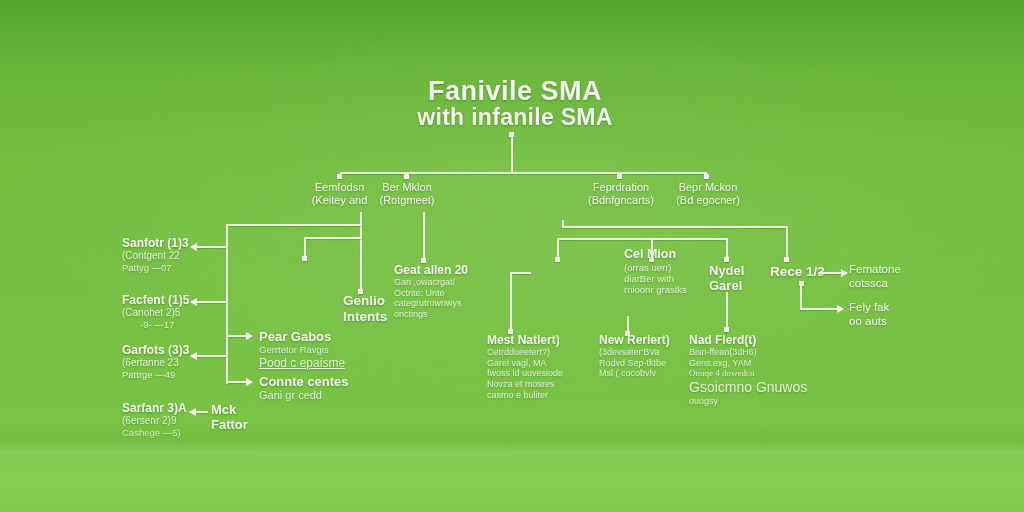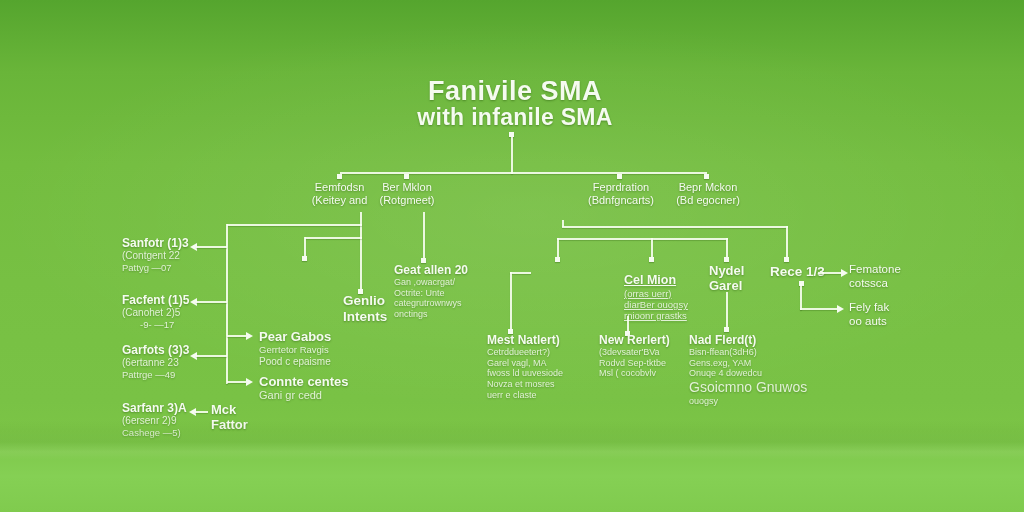--- a/index.html
+++ b/index.html
@@ -127,31 +127,31 @@
   <div class="t" style="left:394px;top:263px;font-size:12px;">
     <div class="head" style="font-weight:600;">Geat allen 20</div>
     <div class="sub" style="font-size:9px;">Gan ,owacrgat/</div>
     <div class="sub" style="font-size:9px;">Octrite: Unte</div>
     <div class="sub" style="font-size:9px;">categrutrownwys</div>
     <div class="sub" style="font-size:9px;">onctings</div>
   </div>
   <div class="t" style="left:259px;top:329px;font-size:13px;">
     <div class="head" style="font-weight:600;">Pear Gabos</div>
     <div class="sub" style="font-size:9.5px;">Gerrtetor Ravgis</div>
-    <div class="sub" style="font-size:10px;">Pood c epaisme</div>
+    <div class="sub" style="font-size:12px;text-decoration:underline;">Pood c epaisme</div>
   </div>
   <div class="t" style="left:259px;top:374px;font-size:13px;">
     <div class="head" style="font-weight:600;">Connte centes</div>
     <div class="sub" style="font-size:11px;">Gani gr cedd</div>
   </div>
 
-  <div class="t" style="left:624px;top:273px;font-size:12.5px;text-decoration:underline;">
+  <div class="t" style="left:624px;top:247px;font-size:12.5px;">
     <div class="head" style="font-weight:600;">Cel Mion</div>
     <div class="sub" style="font-size:9.5px;">(orras uerr)</div>
-    <div class="sub" style="font-size:9.5px;">diarBer ouogsy</div>
+    <div class="sub" style="font-size:9.5px;">diarBer with</div>
     <div class="sub" style="font-size:9.5px;">rnioonr grastks</div>
   </div>
   <div class="t" style="left:709px;top:263px;font-size:13px;font-weight:600;">
     <div>Nydel</div>
     <div>Garel</div>
   </div>
   <div class="t" style="left:770px;top:264px;font-size:13.5px;font-weight:600;">
     <div>Rece 1/3</div>
   </div>
   <div class="t" style="left:849px;top:263px;font-size:11.5px;">
@@ -177,30 +177,30 @@
   <div class="dot" style="left:625px;top:331px;"></div>
   <div class="vl" style="left:726px;top:292px;height:36px;"></div>
   <div class="dot" style="left:724px;top:327px;"></div>
 
   <div class="t" style="left:487px;top:333px;font-size:12px;">
     <div class="head" style="font-weight:600;">Mest Natlert)</div>
     <div class="sub" style="font-size:9px;">Cetrddueetert?)</div>
     <div class="sub" style="font-size:9px;">Garel vagl, MA</div>
     <div class="sub" style="font-size:9px;">fwoss ld uuvesiode</div>
     <div class="sub" style="font-size:9px;">Novza et mosres</div>
-    <div class="sub" style="font-size:9px;">uerr e claste</div>
+    <div class="sub" style="font-size:9px;">casmo e buliter</div>
   </div>
   <div class="t" style="left:599px;top:333px;font-size:12px;">
     <div class="head" style="font-weight:600;">New Rerlert)</div>
     <div class="sub" style="font-size:9px;">(3devsater'BVa</div>
     <div class="sub" style="font-size:9px;">Rodvd Sep-tktbe</div>
     <div class="sub" style="font-size:9px;">Msl ( cocobvlv</div>
   </div>
   <div class="t" style="left:689px;top:333px;font-size:12px;">
     <div class="head" style="font-weight:600;">Nad Flerd(t)</div>
     <div class="sub" style="font-size:9px;">Bisn-ffean(3dH6)</div>
     <div class="sub" style="font-size:9px;">Gens.exg, YAM</div>
-    <div class="sub" style="font-size:9px;">Onuqe 4 dowedcu</div>
+    <div class="sub" style="font-size:9px;font-family:Liberation Serif, serif;">Onuqe 4 dowedcu</div>
     <div class="sub" style="font-size:14px;">Gsoicmno Gnuwos</div>
     <div class="sub" style="font-size:9px;">ouogsy</div>
   </div>
 
 </div>
 
 </body></html>

